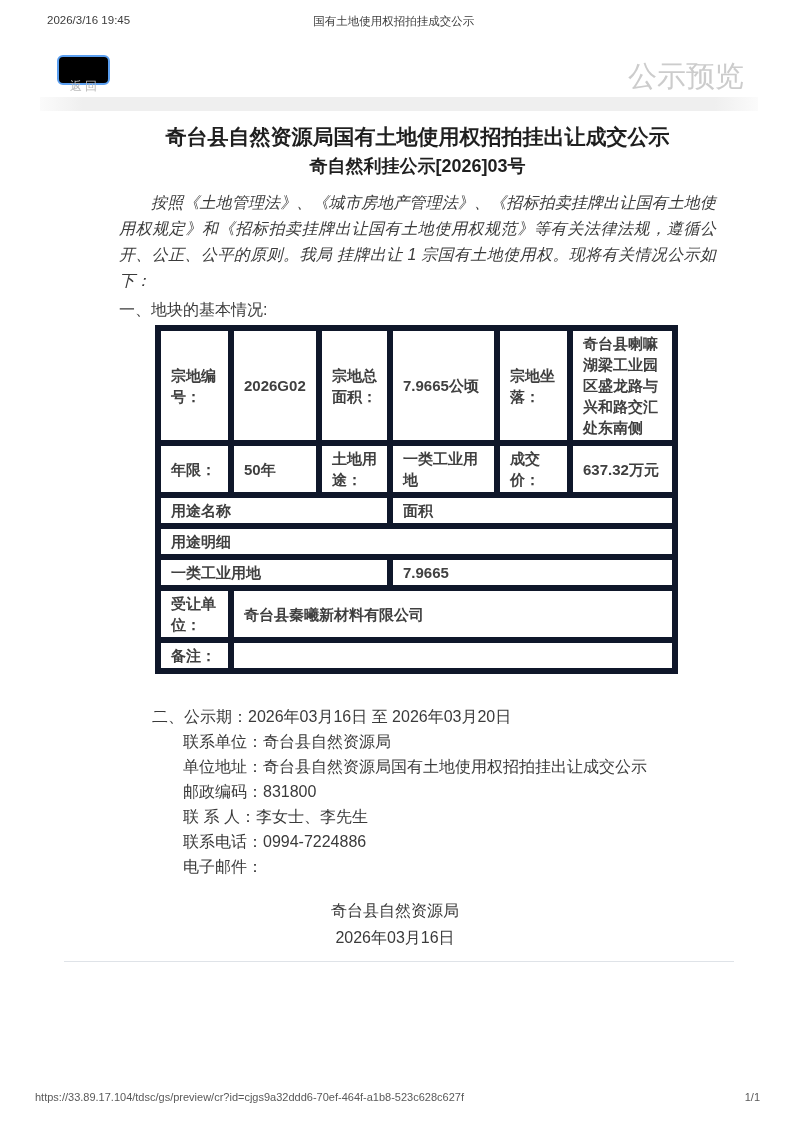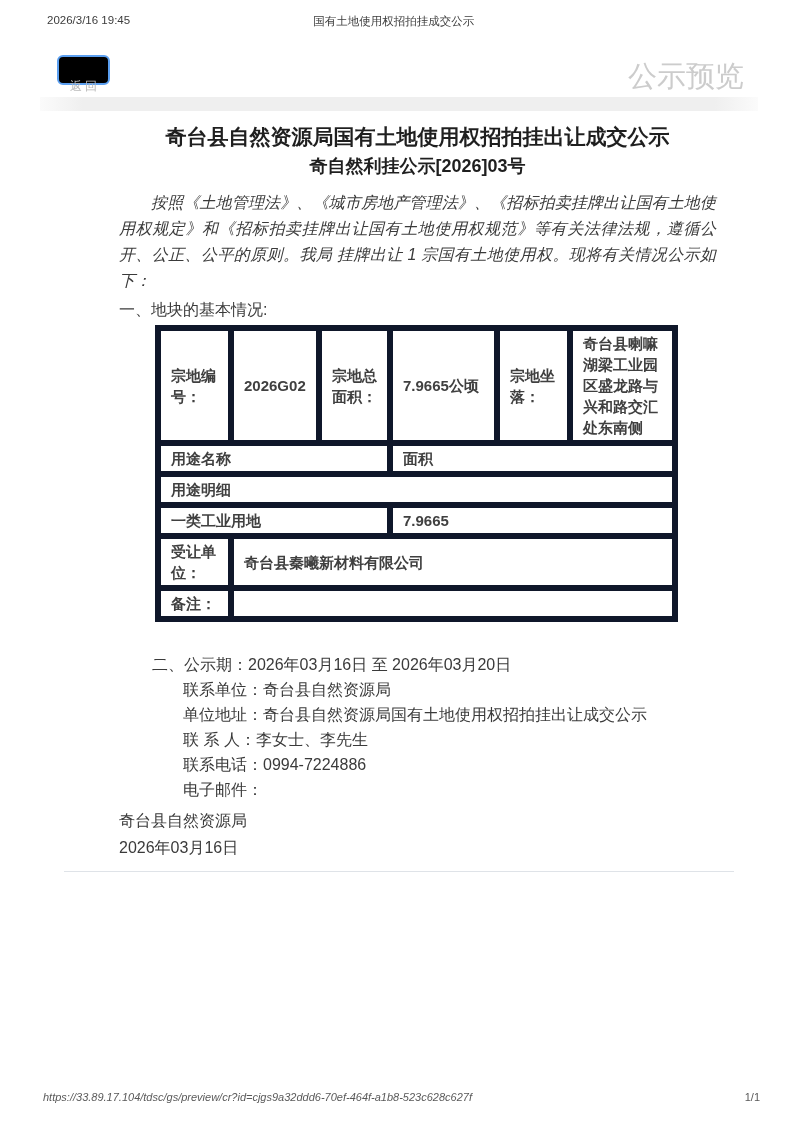--- a/index.html
+++ b/index.html
@@ -42,27 +42,27 @@
     padding:2px 10px;vertical-align:middle;word-break:break-all;font-weight:bold;}
   td.lbl{padding:2px 8px 2px 9px;}
   td.val{padding:2px 10px 2px 20px;}
   td.nowrap{white-space:nowrap;}
   td.narrow{padding:2px 18px 2px 30px;}
   td.wide{padding:2px 10px 2px 16px;}
   
   .item{margin:0 0 0 33px;line-height:25px;}
   .item.first{margin-top:30px;}
   .contact-line{margin:0 0 0 64px;line-height:25px;}
-  .signature{margin:5px 45px 0 0;text-align:left;line-height:27px;}
+  .signature{margin:18px 45px 0 0;text-align:center;line-height:27px;}
   .doc-divider{border:none;border-top:1px solid #dfe3e8;height:0;
     margin:10px 76px 0 48px;position:relative;left:-103px;width:670px;}
   
   .print-footer{position:absolute;top:1091px;left:35px;right:34px;height:16px;
     font-size:11px;color:#595959;}
-  .pf-url{position:absolute;left:8px;top:0;font-style:italic;}
+  .pf-url{position:absolute;left:0;top:0;}
   .pf-page{position:absolute;right:0;top:0;}
 </style>
 </head>
 <body>
 
 <div class="print-header">
   <span class="ph-datetime">2026/3/16 19:45</span>
   <span class="ph-title">国有土地使用权招拍挂成交公示</span>
 </div>
 
@@ -91,20 +91,28 @@
     <tbody>
         <tr>
       <td class="lbl">宗地编号：</td>
       <td class="val nowrap">2026G02</td>
       <td class="lbl">宗地总面积：</td>
       <td class="val nowrap">7.9665公顷</td>
       <td class="lbl">宗地坐落：</td>
       <td class="narrow">奇台县喇嘛湖梁工业园区盛龙路与兴和路交汇处东南侧</td>
     </tr>
     <tr>
+      <td class="lbl">年限：</td>
+      <td class="val nowrap">50年</td>
+      <td class="lbl">土地用途：</td>
+      <td class="val">一类工业用地</td>
+      <td class="lbl">成交价：</td>
+      <td class="narrow">637.32万元</td>
+    </tr>
+    <tr>
       <td class="wide" colspan="3">用途名称</td>
       <td class="val" colspan="3">面积</td>
     </tr>
     <tr>
       <td class="wide" colspan="6">用途明细</td>
     </tr>
     <tr>
       <td class="wide" colspan="3">一类工业用地</td>
       <td class="val" colspan="3">7.9665</td>
     </tr>
@@ -116,20 +124,21 @@
       <td class="lbl">备注：</td>
       <td class="val" colspan="5"></td>
     </tr>
   </tbody>
     </table>
 
   <p class="item first">二、公示期：2026年03月16日 至 2026年03月20日</p>
 
   <div class="contact-line">联系单位：奇台县自然资源局</div>
   <div class="contact-line">单位地址：奇台县自然资源局国有土地使用权招拍挂出让成交公示</div>
+  <div class="contact-line">邮政编码：831800</div>
   <div class="contact-line">联 系 人：李女士、李先生</div>
   <div class="contact-line">联系电话：0994-7224886</div>
   <div class="contact-line">电子邮件：</div>
 
   <div class="signature">
     <div>奇台县自然资源局</div>
     <div>2026年03月16日</div>
   </div>
 
   <hr class="doc-divider">

